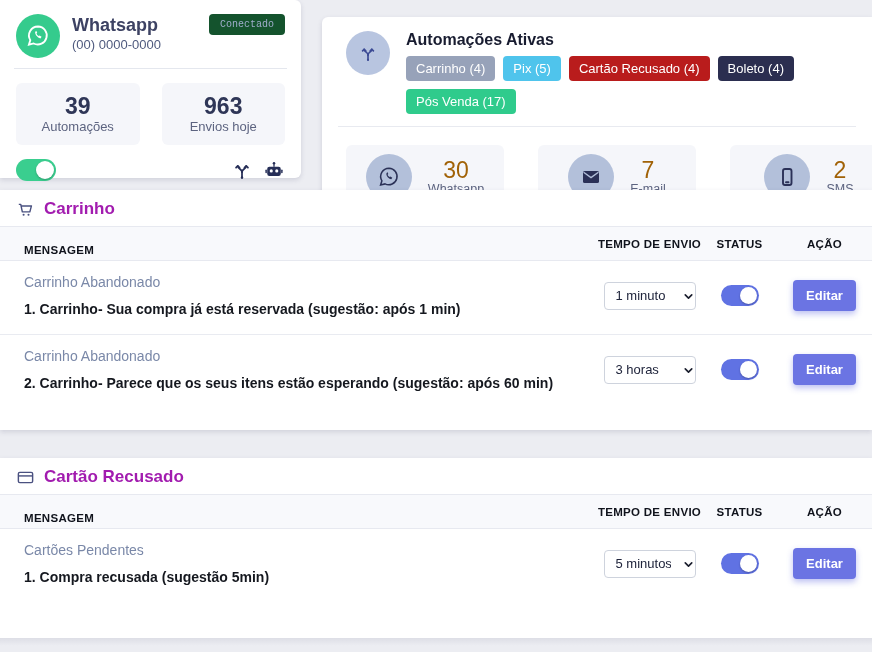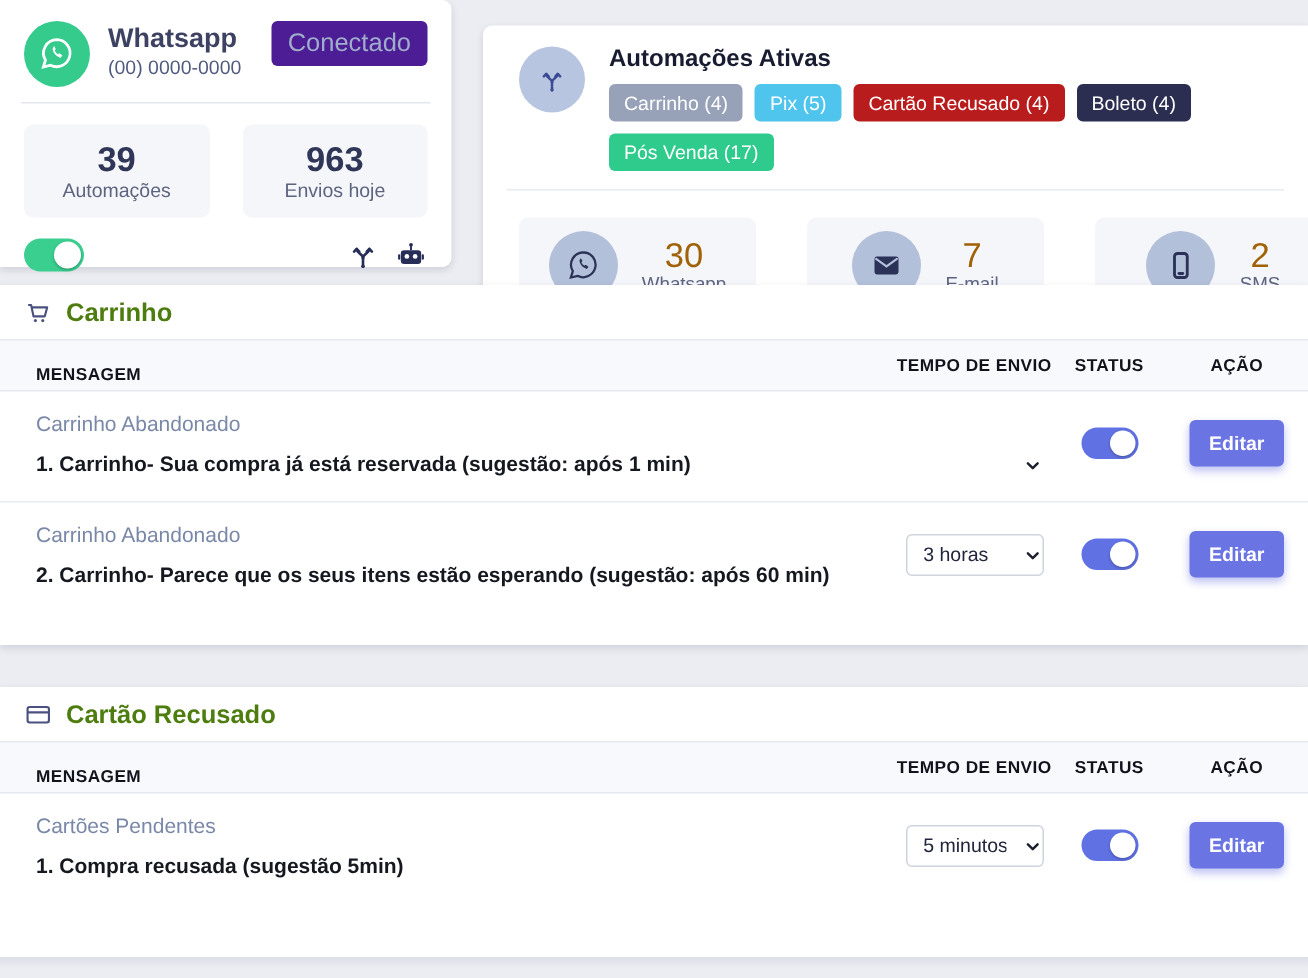--- a/index.html
+++ b/index.html
@@ -7,21 +7,21 @@
   #app { position:relative; width:872px; height:652px; background:#ecedf2; overflow:hidden;padding-left:32px; }
 
   .card { position:absolute; background:#fff; box-shadow:0 2px 5px rgba(44,48,84,.15); }
 
   
   .card-left { left:0; top:0; width:301px; height:178px; border-radius:0 6px 6px 0; padding:14px 16px; }
   .lc-head { display:flex; align-items:flex-start; gap:12px; }
   .wa-circle { width:44px; height:44px; border-radius:50%; background:#35cb8d; display:flex; align-items:center; justify-content:center; color:#fff; flex:none; }
   .lc-title { font-size:18px; font-weight:bold; color:#3d4263; line-height:1.25; }
   .lc-phone { font-size:13px; color:#4f5a7e; }
-  .badge-muted { margin-left:auto; background:#4c1d95; color:#9fadcb; font-size:17px; padding:5px 11px; border-radius:4px; }
+  .badge-muted { margin-left:auto; background:#14532d; color:#9fadcb; font-size:10px; padding:5px 11px; border-radius:4px;font-family:Liberation Mono, monospace; }
   .lc-divider { border-bottom:1px solid #e4e7ee; margin:10px -2px 0; }
   .lc-stats { display:flex; gap:22px; margin-top:14px; }
   .stat-box { flex:1; background:#f5f6fa; border-radius:6px; height:62px; display:flex; flex-direction:column; align-items:center; justify-content:center; }
   .stat-value { font-size:23px; font-weight:bold; color:#2f3657; line-height:1.1; }
   .stat-label { font-size:13px; color:#5d6480; }
   .lc-foot { display:flex; align-items:center; margin-top:14px; }
   .lc-foot-icons { margin-left:auto; display:flex; gap:10px; color:#262e57; }
   .icon-btn { cursor:pointer; display:flex; }
 
   
@@ -42,21 +42,21 @@
   .rc-divider { border-bottom:1px solid #e8eaf0; margin:12px -8px 0; }
   .rc-channels { display:flex; gap:34px; margin-top:18px; }
   .channel-box { width:158px; height:64px; background:#f5f6fa; border-radius:6px; display:flex; align-items:center; justify-content:center; gap:16px; flex:none; }
   .ch-circle { width:46px; height:46px; border-radius:50%; background:#b3c0da; color:#2b3157; display:flex; align-items:center; justify-content:center; flex:none; }
   .ch-value { font-size:23px; font-weight:normal; color:#a16207; text-align:center; line-height:1.05; }
   .ch-label { font-size:12.5px; color:#5d6480; text-align:center; }
 
   
   .section-1 { left:0; top:190px; width:872px; height:240px; }
   .section-2 { left:0; top:458px; width:872px; height:180px; }
-  .sec-title { display:flex; align-items:flex-start; gap:9px; padding:9px 16px 7px; color:#4d7c0f; }
+  .sec-title { display:flex; align-items:flex-end; gap:9px; padding:9px 16px 7px; color:#a21caf; }
   .sec-title-text { font-size:17px; font-weight:bold; }
   .sec-title svg { color:#4a5180; }
   .tbl-header, .tbl-row { display:grid; grid-template-columns:1fr 105px 75px 95px; align-items:center; }
   .tbl-header { background:#f8f9fc; border-top:1px solid #e7e9f0; border-bottom:1px solid #e7e9f0; height:35px; }
   .th { font-size:11.5px; font-weight:bold; color:#10131c; letter-spacing:.3px; text-align:center; }
   .th-message { text-align:left; padding-left:24px;margin-top:12px; }
   .tbl-row { padding:13px 0 17px; }
   .tbl-row.with-sep { border-bottom:1px solid #e9ebf1; }
   .cell-message { padding-left:24px; padding-right:20px; }
   .row-category { font-size:14px; color:#7a88a8; margin-bottom:11px; }
@@ -207,20 +207,21 @@
       <div class="th">TEMPO DE ENVIO</div>
       <div class="th">STATUS</div>
       <div class="th">AÇÃO</div>
     </div>
     <div class="tbl-row with-sep">
       <div class="cell-message">
         <div class="row-category">Carrinho Abandonado</div>
         <div class="row-message">1. Carrinho- Sua compra já está reservada (sugestão: após 1 min)</div>
       </div>
       <div class="cell-center select-wrap">
+        <select class="delay"><option>1 minuto</option></select>
         <svg width="13" height="13" viewBox="0 0 24 24" fill="none" stroke="currentColor" stroke-width="3" stroke-linecap="round" stroke-linejoin="round">
             <path d="M6 9l6 6 6-6"></path>
           </svg>
       </div>
       <div class="cell-center">
         <span class="toggle toggle-purple"></span>
       </div>
       <div class="cell-center">
         <button class="btn-edit">Editar</button>
       </div>

